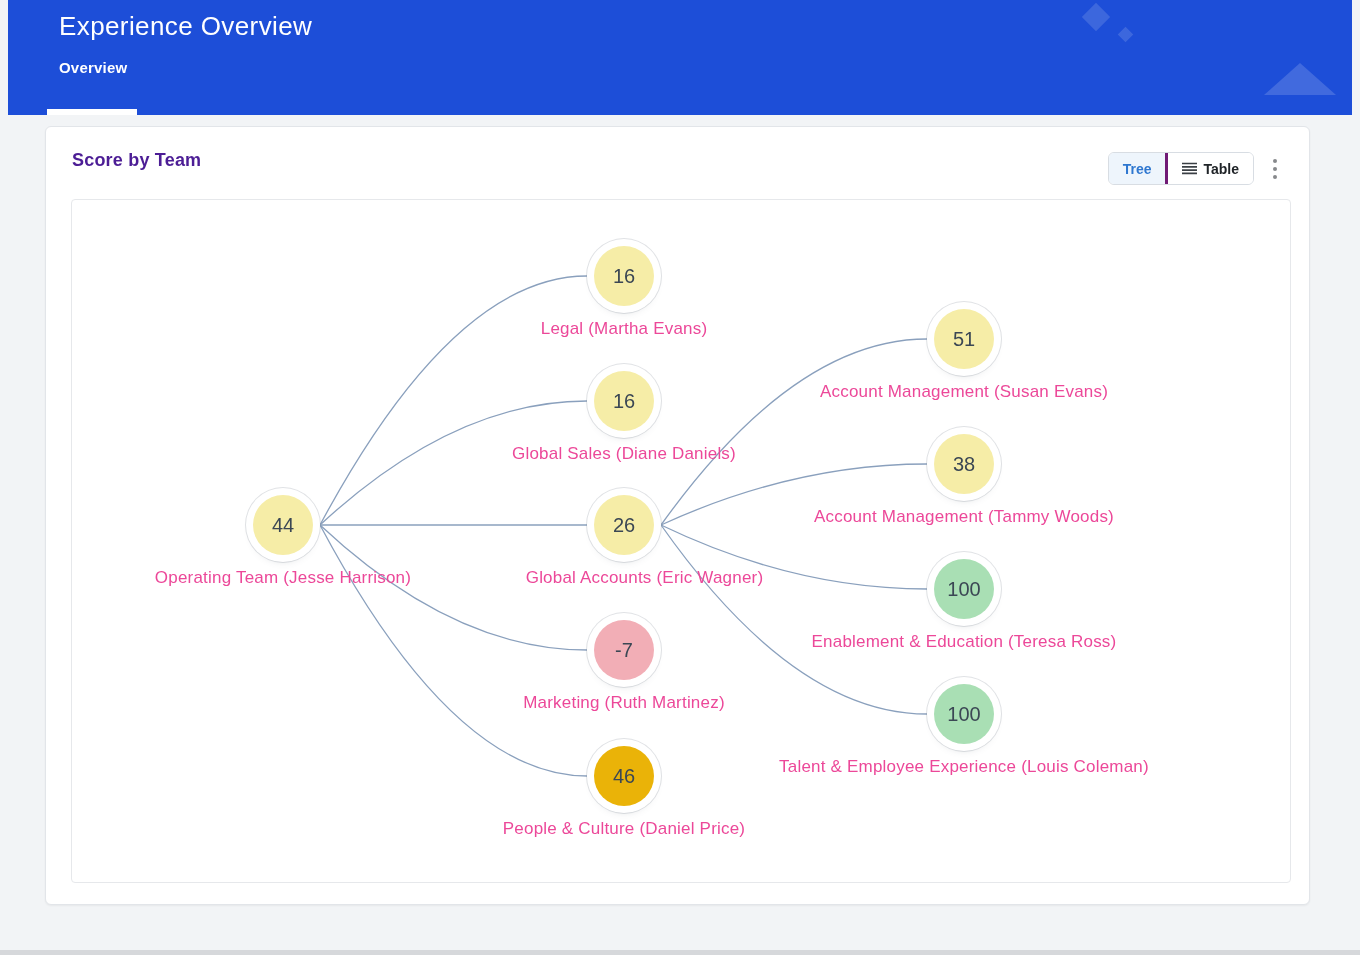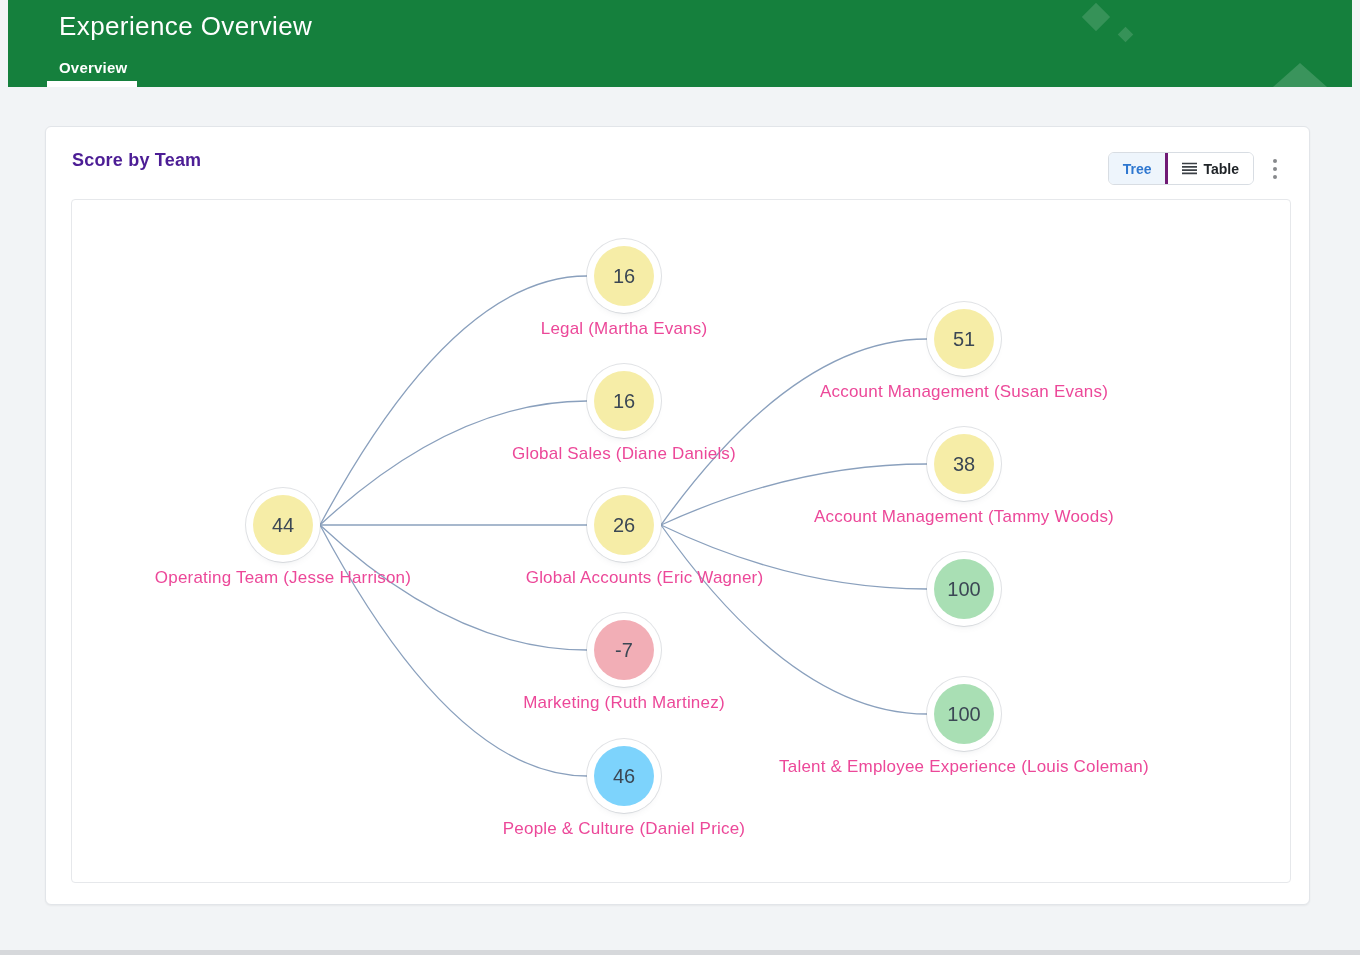--- a/index.html
+++ b/index.html
@@ -5,22 +5,22 @@
   * { margin:0; padding:0; box-sizing:border-box; }
   html,body { width:1360px; height:955px; }
   body {
     font-family:"Liberation Sans","DejaVu Sans",sans-serif;
     background:#f2f4f6;
     position:relative;
     overflow:hidden;
   }
   
   .app-header {
-    position:absolute; top:0; left:8px; right:8px; height:87px;
-    background:#15803d; overflow:hidden;
+    position:absolute; top:0; left:8px; right:8px; height:115px;
+    background:#1d4ed8; overflow:hidden;
   }
   .app-title {
     position:absolute; left:51px; top:11px;
     color:#ffffff; font-size:26px; font-weight:500; letter-spacing:.4px;
   }
   .tab-overview {
     position:absolute; left:51px; top:59px;
     color:#ffffff; font-size:15px; font-weight:700; letter-spacing:.2px;
     cursor:pointer;
   }
@@ -143,25 +143,26 @@
       <div class="tree-node" style="left: 181px; top: 295px; background: rgb(246, 237, 167);">44</div>
       <div class="tree-label" style="left: -9px; top: 368px;">Operating Team (Jesse Harrison)</div>
       <div class="tree-node" style="left: 522px; top: 46px; background: rgb(246, 237, 167);">16</div>
       <div class="tree-label" style="left: 332px; top: 119px;">Legal (Martha Evans)</div>
       <div class="tree-node" style="left: 522px; top: 171px; background: rgb(246, 237, 167);">16</div>
       <div class="tree-label" style="left: 332px; top: 244px;">Global Sales (Diane Daniels)</div>
       <div class="tree-node" style="left: 522px; top: 295px; background: rgb(246, 237, 167);">26</div>
       <div class="tree-label" style="left: 332px; top: 368px; padding-left: 41px;">Global Accounts (Eric Wagner)</div>
       <div class="tree-node" style="left: 522px; top: 420px; background: rgb(242, 174, 182);">-7</div>
       <div class="tree-label" style="left: 332px; top: 493px;">Marketing (Ruth Martinez)</div>
-      <div class="tree-node" style="left: 522px; top: 546px; background: #7dd3fc;">46</div>
+      <div class="tree-node" style="left: 522px; top: 546px; background: #eab308;">46</div>
       <div class="tree-label" style="left: 332px; top: 619px;">People &amp; Culture (Daniel Price)</div>
       <div class="tree-node" style="left: 862px; top: 109px; background: rgb(246, 237, 167);">51</div>
       <div class="tree-label" style="left: 672px; top: 182px;">Account Management (Susan Evans)</div>
       <div class="tree-node" style="left: 862px; top: 234px; background: rgb(246, 237, 167);">38</div>
       <div class="tree-label" style="left: 672px; top: 307px;">Account Management (Tammy Woods)</div>
       <div class="tree-node" style="left: 862px; top: 359px; background: rgb(169, 223, 180);">100</div>
+      <div class="tree-label" style="left: 672px; top: 432px;">Enablement &amp; Education (Teresa Ross)</div>
       <div class="tree-node" style="left: 862px; top: 484px; background: rgb(169, 223, 180);">100</div>
       <div class="tree-label" style="left: 672px; top: 557px;">Talent &amp; Employee Experience (Louis Coleman)</div>
     </div>
 </div>
 
 <div class="bottom-edge"></div>
 
 </body></html>

